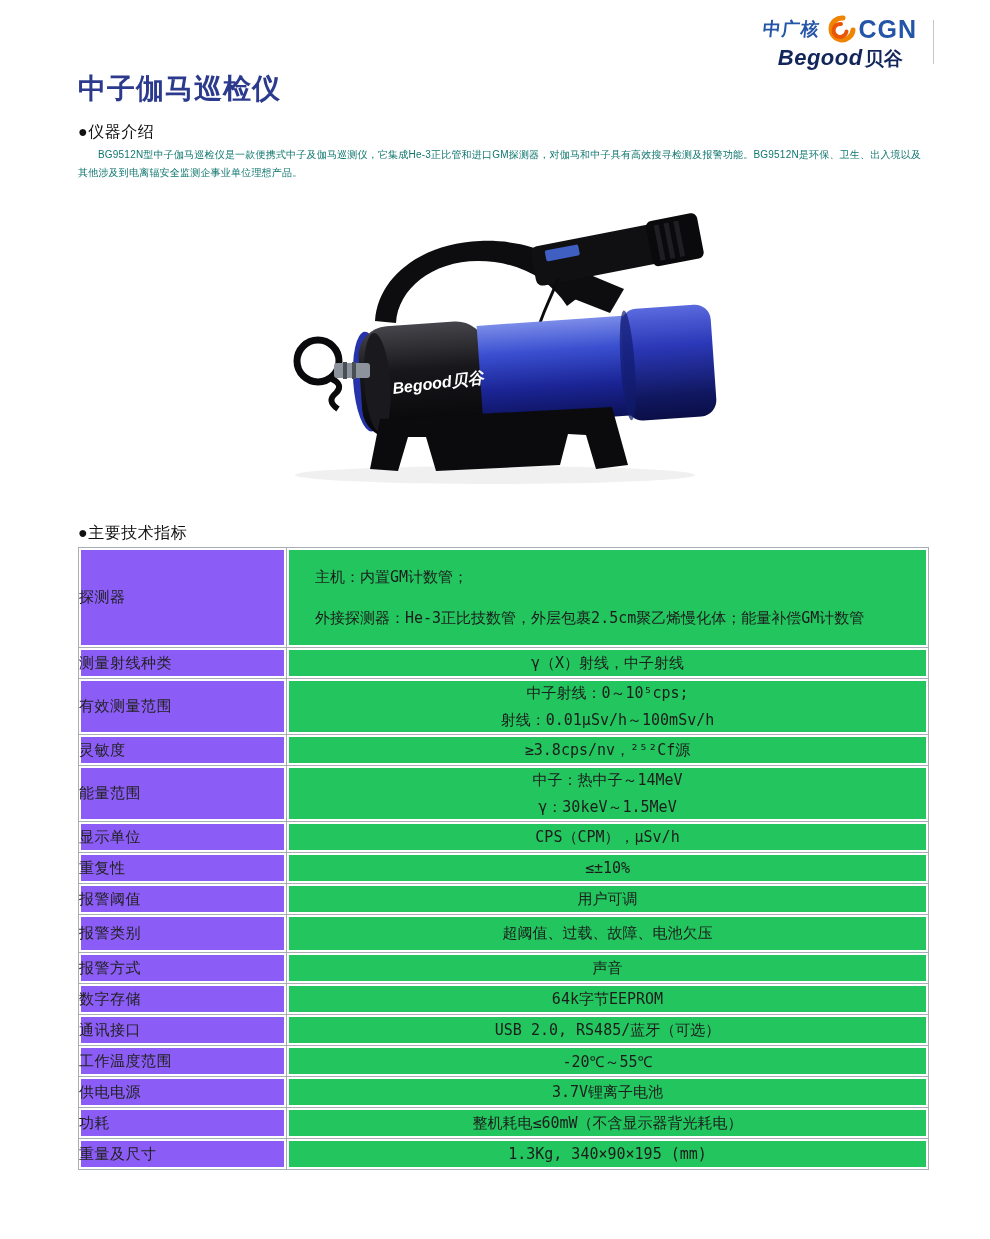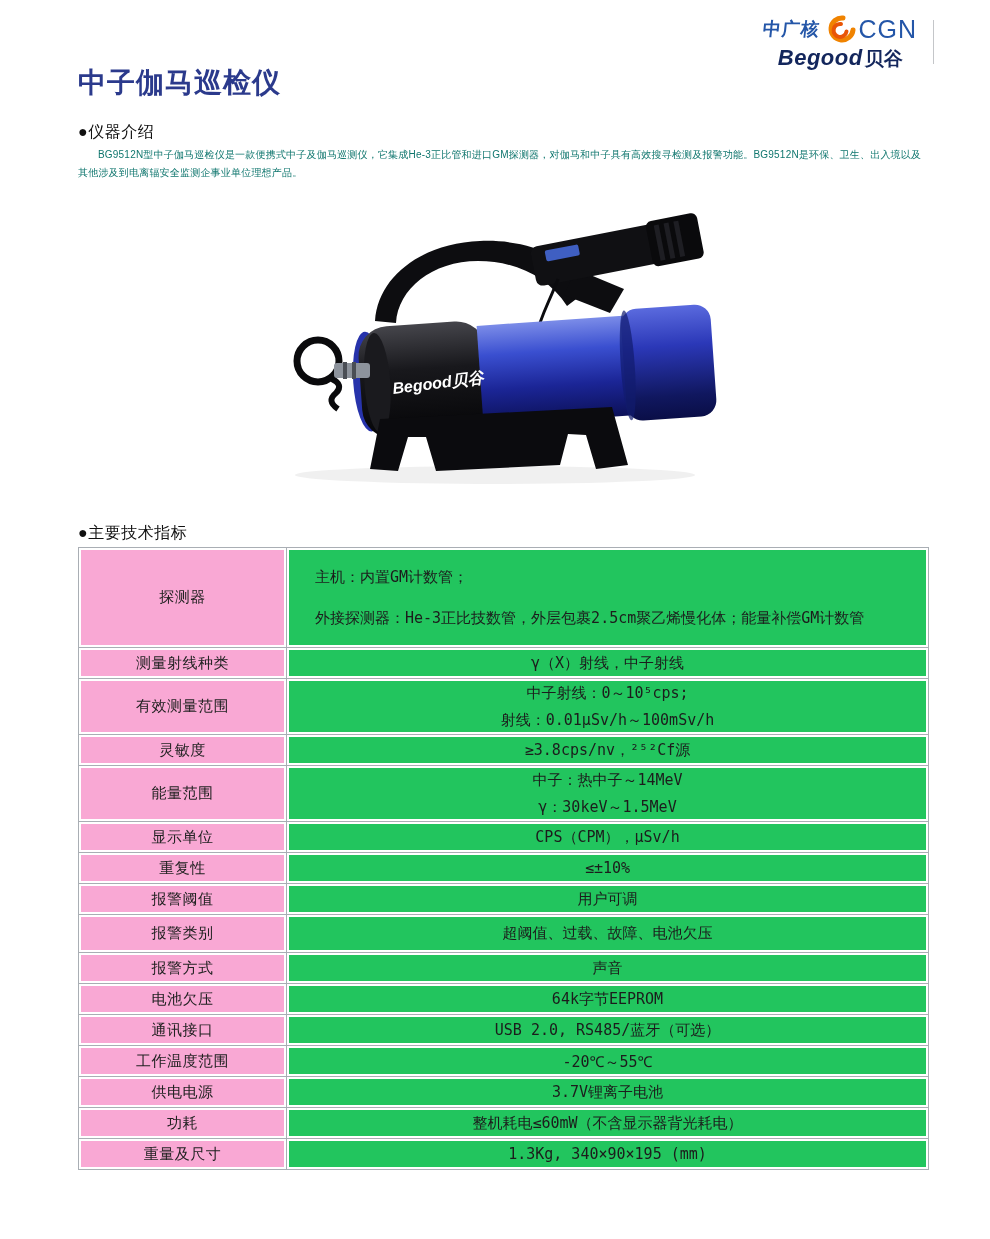--- a/index.html
+++ b/index.html
@@ -4,46 +4,46 @@
 <style>
   * { margin:0; padding:0; box-sizing:border-box; }
   html,body { width:990px; height:1239px; background:#ffffff; position:relative;
     font-family:"Liberation Sans","DejaVu Sans",sans-serif; color:#141414; }
 
   
   .hdr { position:absolute; top:14px; right:56px; display:flex; align-items:center; gap:16px; }
   .logo-block { display:flex; flex-direction:column; align-items:center; line-height:1; }
   .logo-row1 { display:flex; align-items:center; gap:2px; }
   .logo-cn { font-size:18px; font-weight:bold; color:#2456a8; letter-spacing:1px; transform:skewX(-6deg); }
-  .logo-en { font-size:25px; font-weight:normal; color:#2456a8; letter-spacing:1px; }
+  .logo-en { font-size:25px; font-weight:bold; color:#2456a8; letter-spacing:1px; }
   .logo-row2 { margin-top:3px; display:flex; align-items:baseline; gap:2px; }
   .begood { font-size:22px; font-weight:bold; font-style:italic; color:#13265c; letter-spacing:0.5px; }
   .begood-cn { font-size:19px; font-weight:bold; color:#13265c; }
   .hdr-divider { width:1px; height:44px; background:#c4c6c9; }
   .dept { display:flex; flex-direction:column; }
   .dept-cn { font-size:20px; font-weight:bold; color:#3a3a3a; letter-spacing:2.5px; white-space:nowrap; }
   .dept-en { margin-top:3px; padding-top:2px; border-top:1px solid #c9cbce; font-size:9.5px; color:#8f9295; white-space:nowrap; }
 
   
-  .page-title { position:absolute; left:78px; top:64px; font-size:28px; font-weight:bold;
+  .page-title { position:absolute; left:78px; top:70px; font-size:28px; font-weight:bold;
     color:#2b3a8c; letter-spacing:1px; }
   .sec-heading { position:absolute; left:78px; font-size:16px; color:#111; letter-spacing:0.5px; }
   .intro-heading { top:122px; }
   .specs-heading { top:523px; }
   .intro-text { position:absolute; left:78px; top:146px; width:850px; font-size:10px;
     line-height:1.8; text-indent:2em; color:#0f766e; letter-spacing:0.2px; }
 
   
   .product-figure { position:absolute; left:240px; top:208px; width:500px; height:290px; }
 
   
   .specs-table { position:absolute; left:78px; top:547px; border-collapse:collapse; }
   .specs-table td { border:1px solid #a9aeb4; box-shadow: inset 0 0 0 2px #ffffff;
     font-size:15px; vertical-align:middle; }
-  .cell-label { width:208px; background:#f9a8d4; text-align:center; color:#222;
+  .cell-label { width:208px; background:#8b5cf6; text-align:left; color:#222;
     letter-spacing:0.5px;margin-left:48px; }
   .cell-value { width:642px; background:#22c55e; text-align:center; color:#1c1c1c;
     font-family:"DejaVu Sans Mono","Liberation Mono",monospace; font-size:14.5px; }
   .cell-value .line { display:block; line-height:1.75; }
   .row-detector .cell-value { text-align:left; padding-left:28px; }
   .row-detector .cell-value .line { line-height:1.5; }
   .row-detector .cell-value .line + .line { margin-top:18px; }
 </style>
 </head>
 <body>
@@ -174,21 +174,21 @@
   </tr>
   <tr style="height:38px">
     <td class="cell-label">报警类别</td>
     <td class="cell-value">超阈值、过载、故障、电池欠压</td>
   </tr>
   <tr style="height:31px">
     <td class="cell-label">报警方式</td>
     <td class="cell-value">声音</td>
   </tr>
   <tr style="height:31px">
-    <td class="cell-label">电池欠压</td>
+    <td class="cell-label">数字存储</td>
     <td class="cell-value">64k字节EEPROM</td>
   </tr>
   <tr style="height:31px">
     <td class="cell-label">通讯接口</td>
     <td class="cell-value">USB 2.0, RS485/蓝牙（可选）</td>
   </tr>
   <tr style="height:31px">
     <td class="cell-label">工作温度范围</td>
     <td class="cell-value">-20℃～55℃</td>
   </tr>

